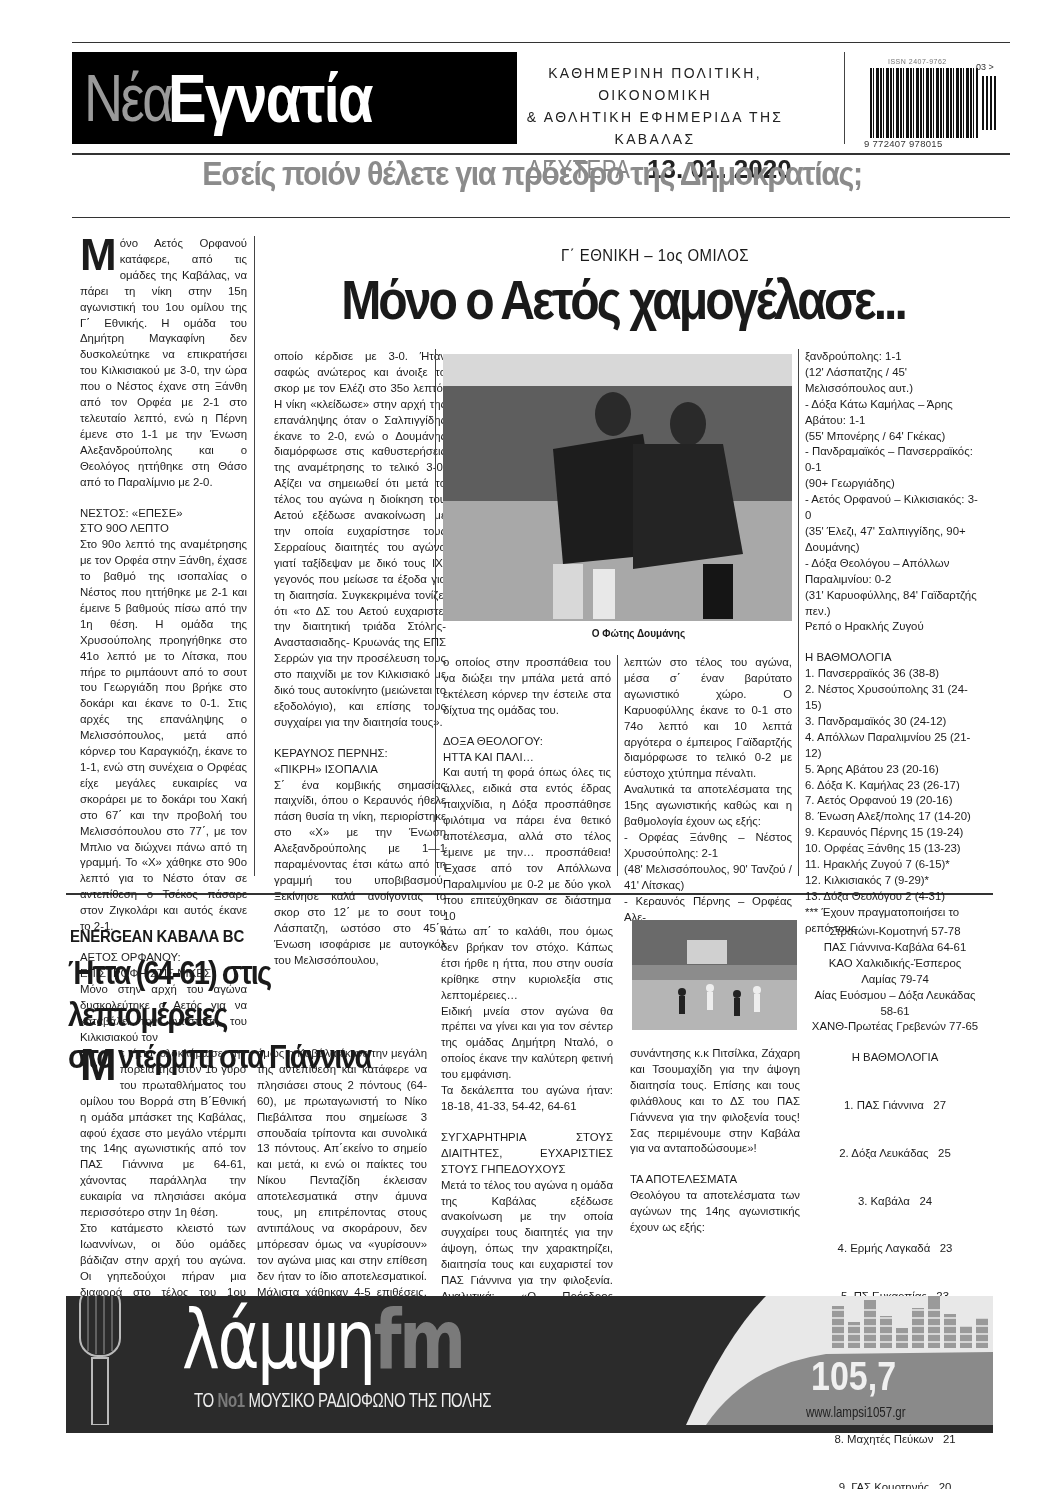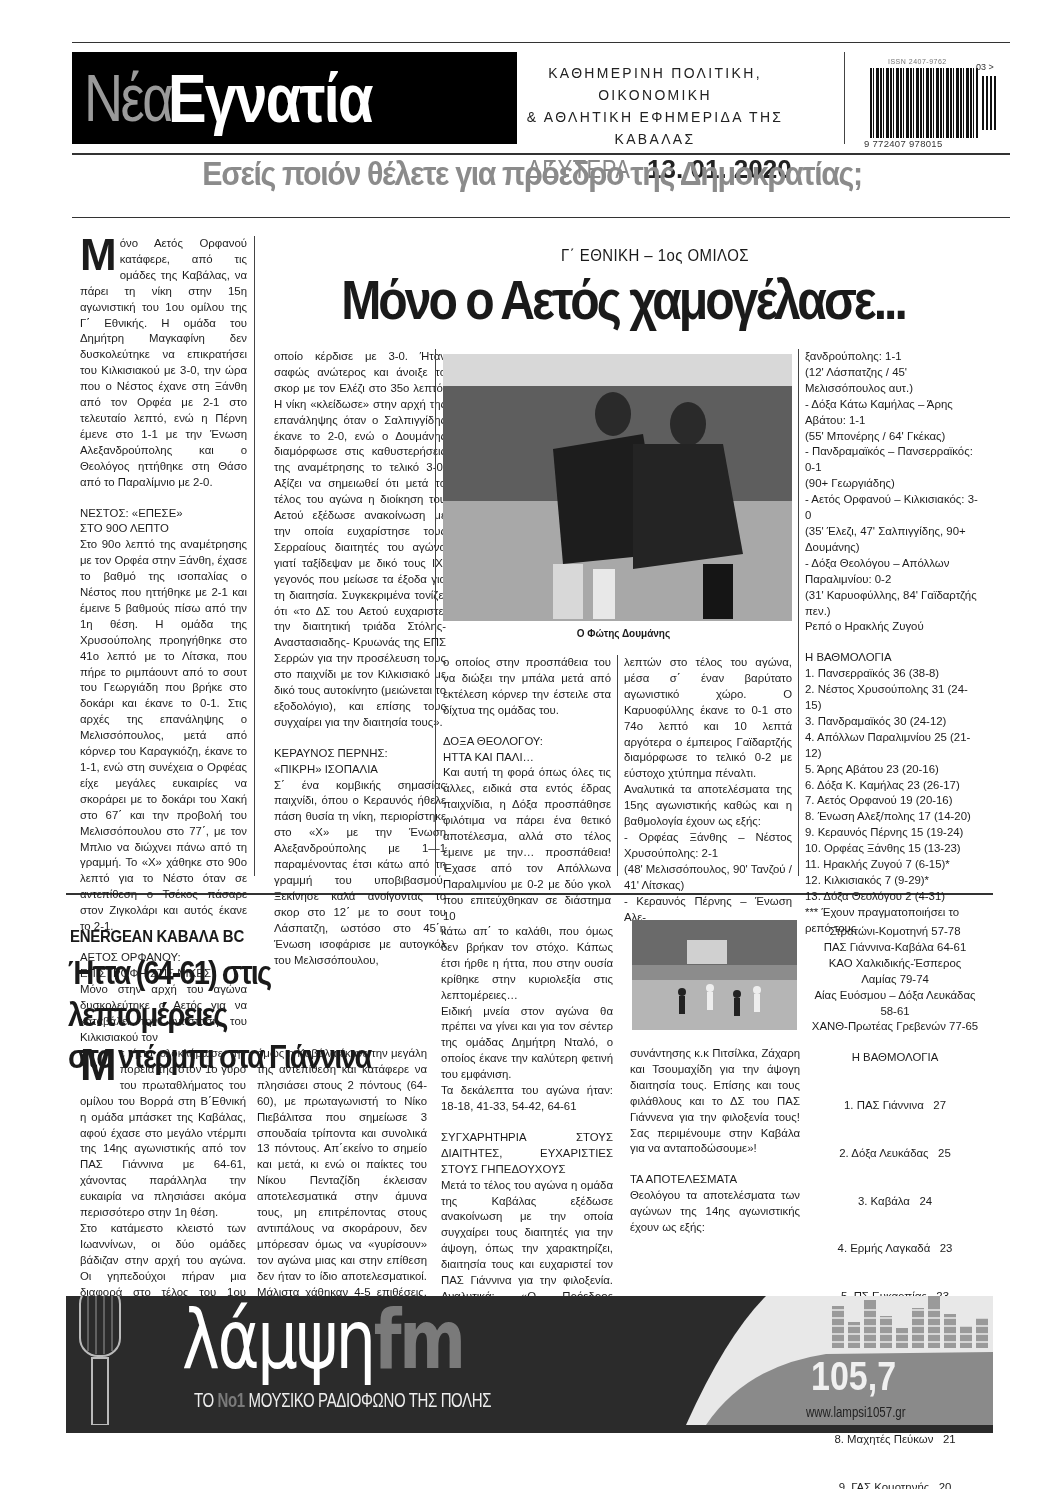--- a/index.html
+++ b/index.html
@@ -30,21 +30,21 @@
   
   .col { position: absolute; font-size: 11.4px; line-height: 15.9px; text-align: justify; color: #1c1c1c; }
   .col p { margin-bottom: 15px; }
   .col p.tight { margin-bottom: 0; }
   .dropcap { float: left; font-size: 44px; line-height: 34px; font-weight: 900; margin-right: 3px; margin-top: 2px; }
 
   .kicker { position: absolute; left: 440px; top: 246px; width: 430px; text-align: center; font-size: 17px; letter-spacing: 0.5px; transform: scaleX(0.88); }
   .headline { position: absolute; left: 268px; top: 266px; width: 710px; text-align: center; font-size: 56px; font-weight: 900; letter-spacing: -3.5px; transform: scaleX(0.86); line-height: 68px; }
 
   .photo { position: absolute; left: 443px; top: 354px; width: 349px; height: 267px; background: #888; overflow: hidden; }
-  .caption { position: absolute; left: 449px; top: 628px; width: 349px; text-align: center; font-size: 10px; font-weight: 700; }
+  .caption { position: absolute; left: 464px; top: 628px; width: 349px; text-align: center; font-size: 10px; font-weight: 700; }
 
   
   .bb-kicker { position: absolute; left: 70px; top: 927px; font-size: 17px; font-weight: 700; letter-spacing: -0.3px; transform: scaleX(0.88); transform-origin: left; }
   .bb-headline { position: absolute; left: 68px; top: 952px; width: 370px; font-size: 33px; font-weight: 900; letter-spacing: -2.2px; line-height: 42px; transform: scaleX(0.88); transform-origin: left; }
   .bb-photo { position: absolute; left: 632px; top: 920px; width: 165px; height: 110px; background: #9a9a9a; overflow: hidden; }
   .center { text-align: center; }
 
   
   .ad { position: absolute; left: 66px; top: 1296px; width: 927px; height: 137px; background: #2b2b2b; overflow: hidden; }
   .ad-logo { position: absolute; left: 116px; top: -4px; font-size: 82px; color: #fff; font-weight: 400; letter-spacing: -3px; transform: scaleX(0.78); transform-origin: left; font-family: "DejaVu Sans", sans-serif; }
@@ -131,21 +131,21 @@
   <p class="tight">ΗΤΤΑ ΚΑΙ ΠΑΛΙ…</p>
   <p class="tight">Και αυτή τη φορά όπως όλες τις άλλες, ειδικά στα εντός έδρας παιχνίδια, η Δόξα προσπάθησε φιλότιμα να πάρει ένα θετικό αποτέλεσμα, αλλά στο τέλος έμεινε με την… προσπάθεια! Έχασε από τον Απόλλωνα Παραλιμνίου με 0-2 με δύο γκολ που επιτεύχθηκαν σε διάστημα 10</p>
 </div>
 <div class="vrule" style="left:617px;top:655px;height:221px;"></div>
 
 <div class="col" style="left:624px;top:655px;width:168px;">
   <p class="tight">λεπτών στο τέλος του αγώνα, μέσα σ΄ έναν βαρύτατο αγωνιστικό χώρο. Ο Καρυοφύλλης έκανε το 0-1 στο 74ο λεπτό και 10 λεπτά αργότερα ο έμπειρος Γαϊδαρτζής διαμόρφωσε το τελικό 0-2 με εύστοχο χτύπημα πέναλτι.</p>
   <p class="tight">Αναλυτικά τα αποτελέσματα της 15ης αγωνιστικής καθώς και η βαθμολογία έχουν ως εξής:</p>
   <p class="tight">- Ορφέας Ξάνθης – Νέστος Χρυσούπολης: 2-1</p>
   <p class="tight">(48' Μελισσόπουλος, 90' Τανζού / 41' Λίτσκας)</p>
-  <p class="tight">- Κεραυνός Πέρνης – Ένωση Αλε-</p>
+  <p class="tight">- Κεραυνός Πέρνης – Ορφέας Αλε-</p>
 </div>
 <div class="vrule" style="left:798px;top:349px;height:527px;"></div>
 
 <div class="col" style="left:805px;top:349px;width:176px;text-align:left;">
   <p class="tight">ξανδρούπολης: 1-1</p>
   <p class="tight">(12' Λάσπατζης / 45' Μελισσόπουλος αυτ.)</p>
   <p class="tight">- Δόξα Κάτω Καμήλας – Άρης Αβάτου: 1-1</p>
   <p class="tight">(55' Μπονέρης / 64' Γκέκας)</p>
   <p class="tight">- Πανδραμαϊκός – Πανσερραϊκός: 0-1</p>
   <p class="tight">(90+ Γεωργιάδης)</p>

